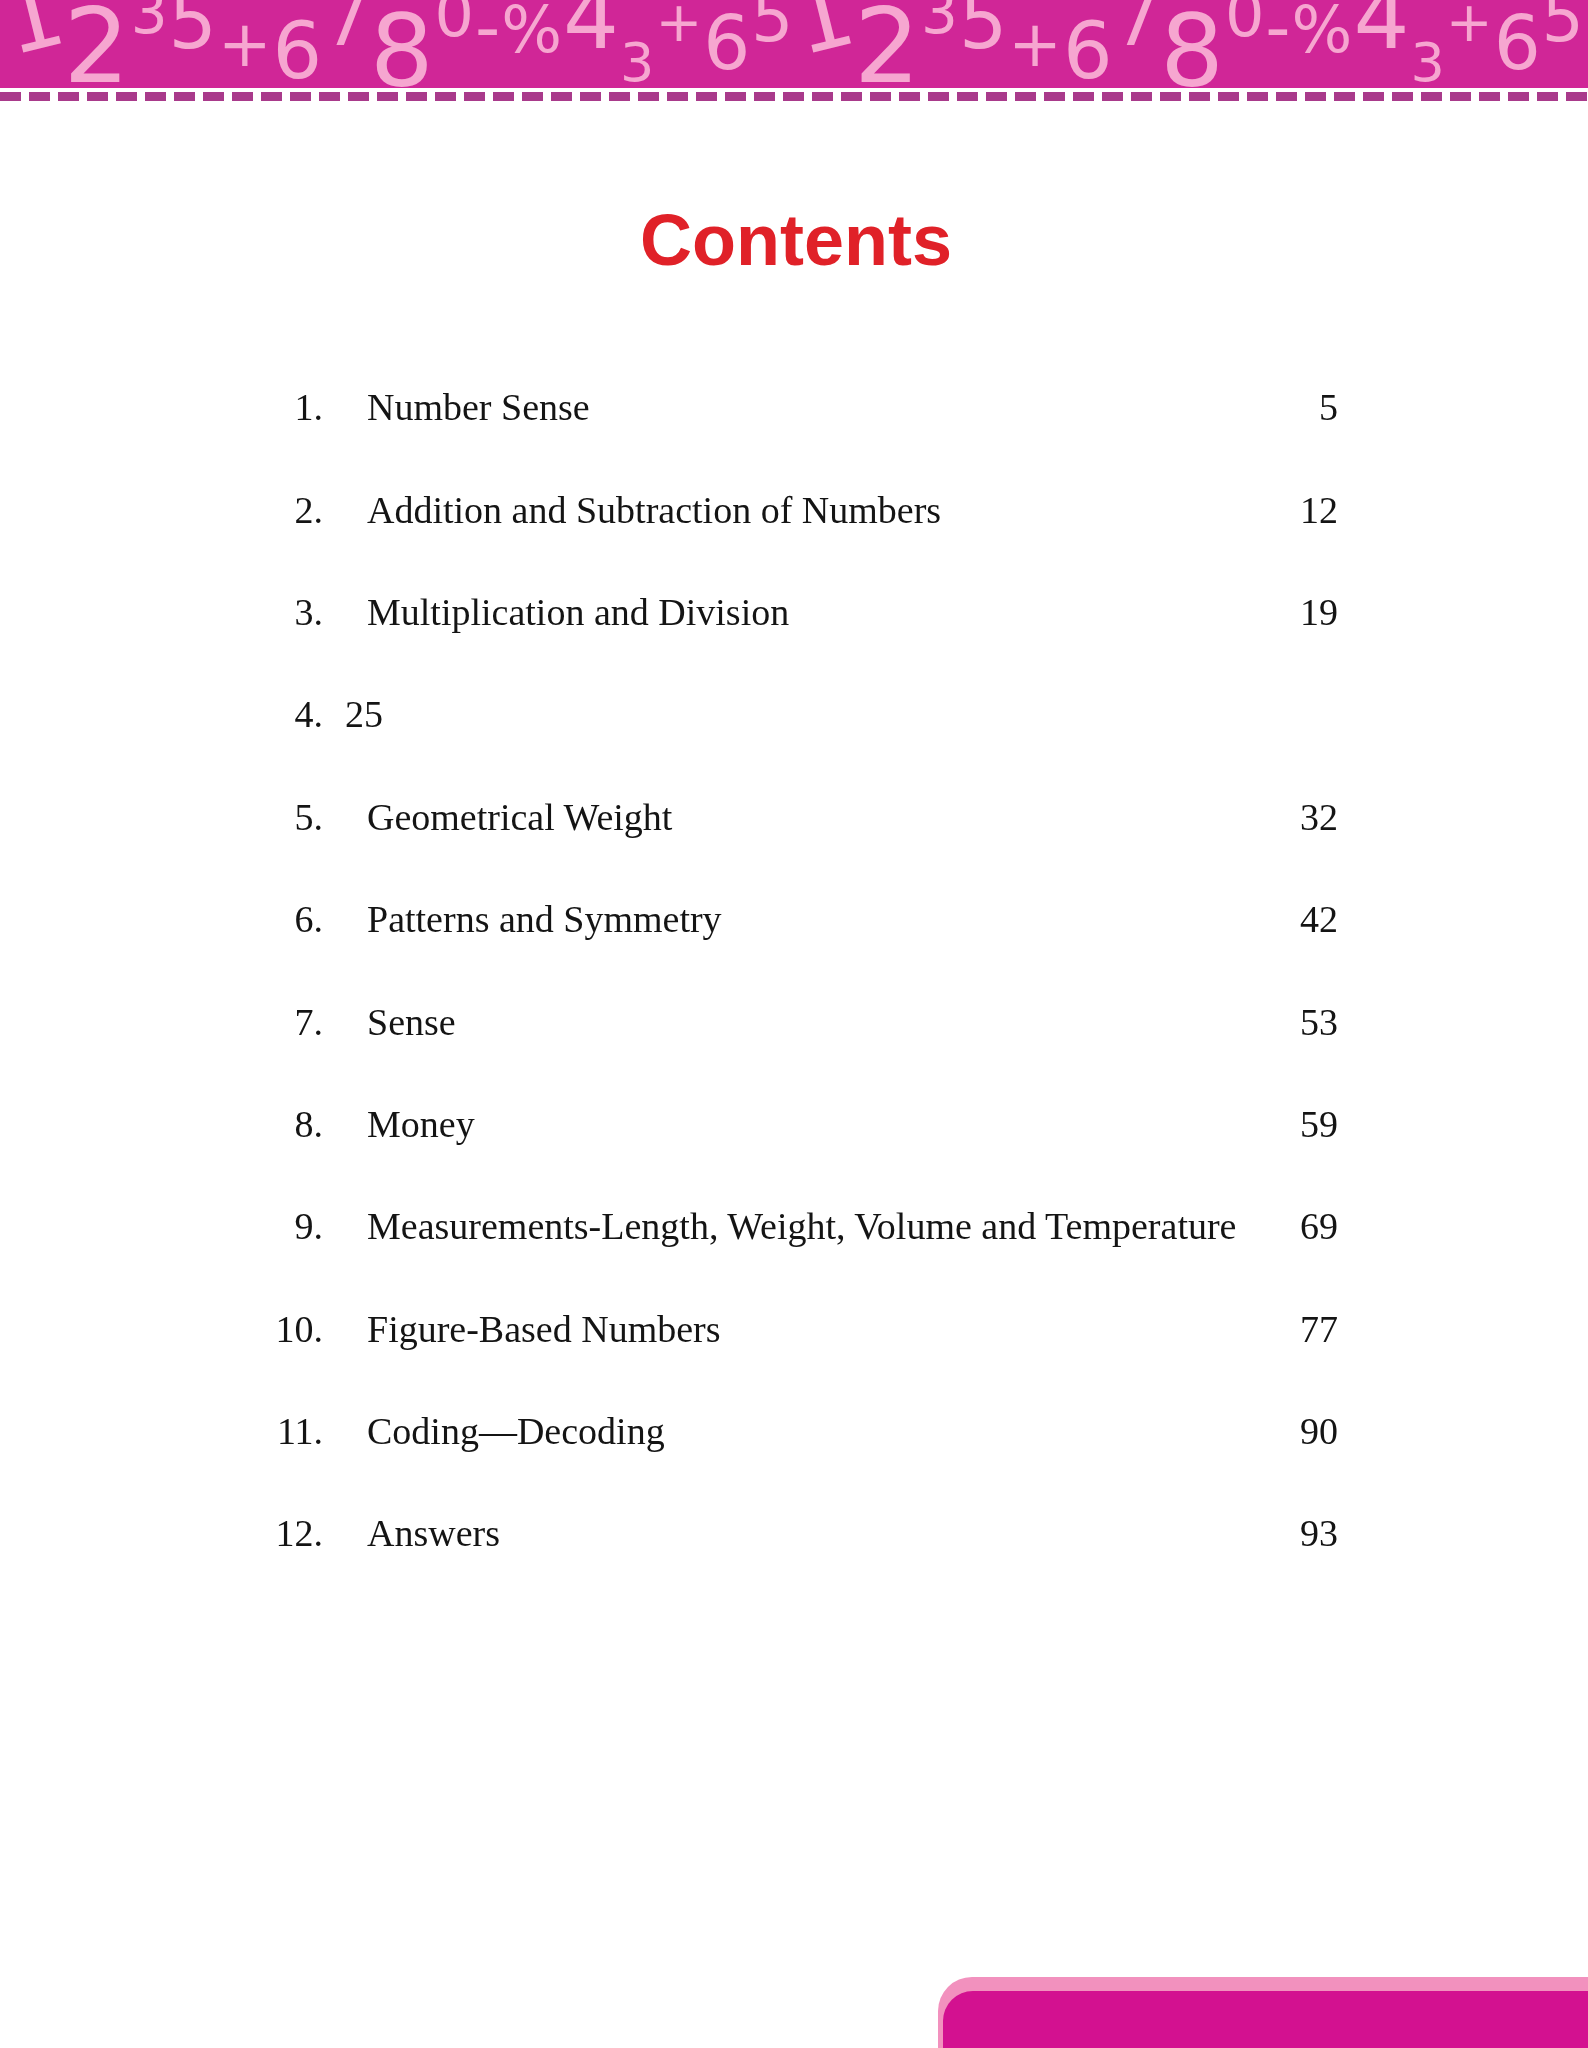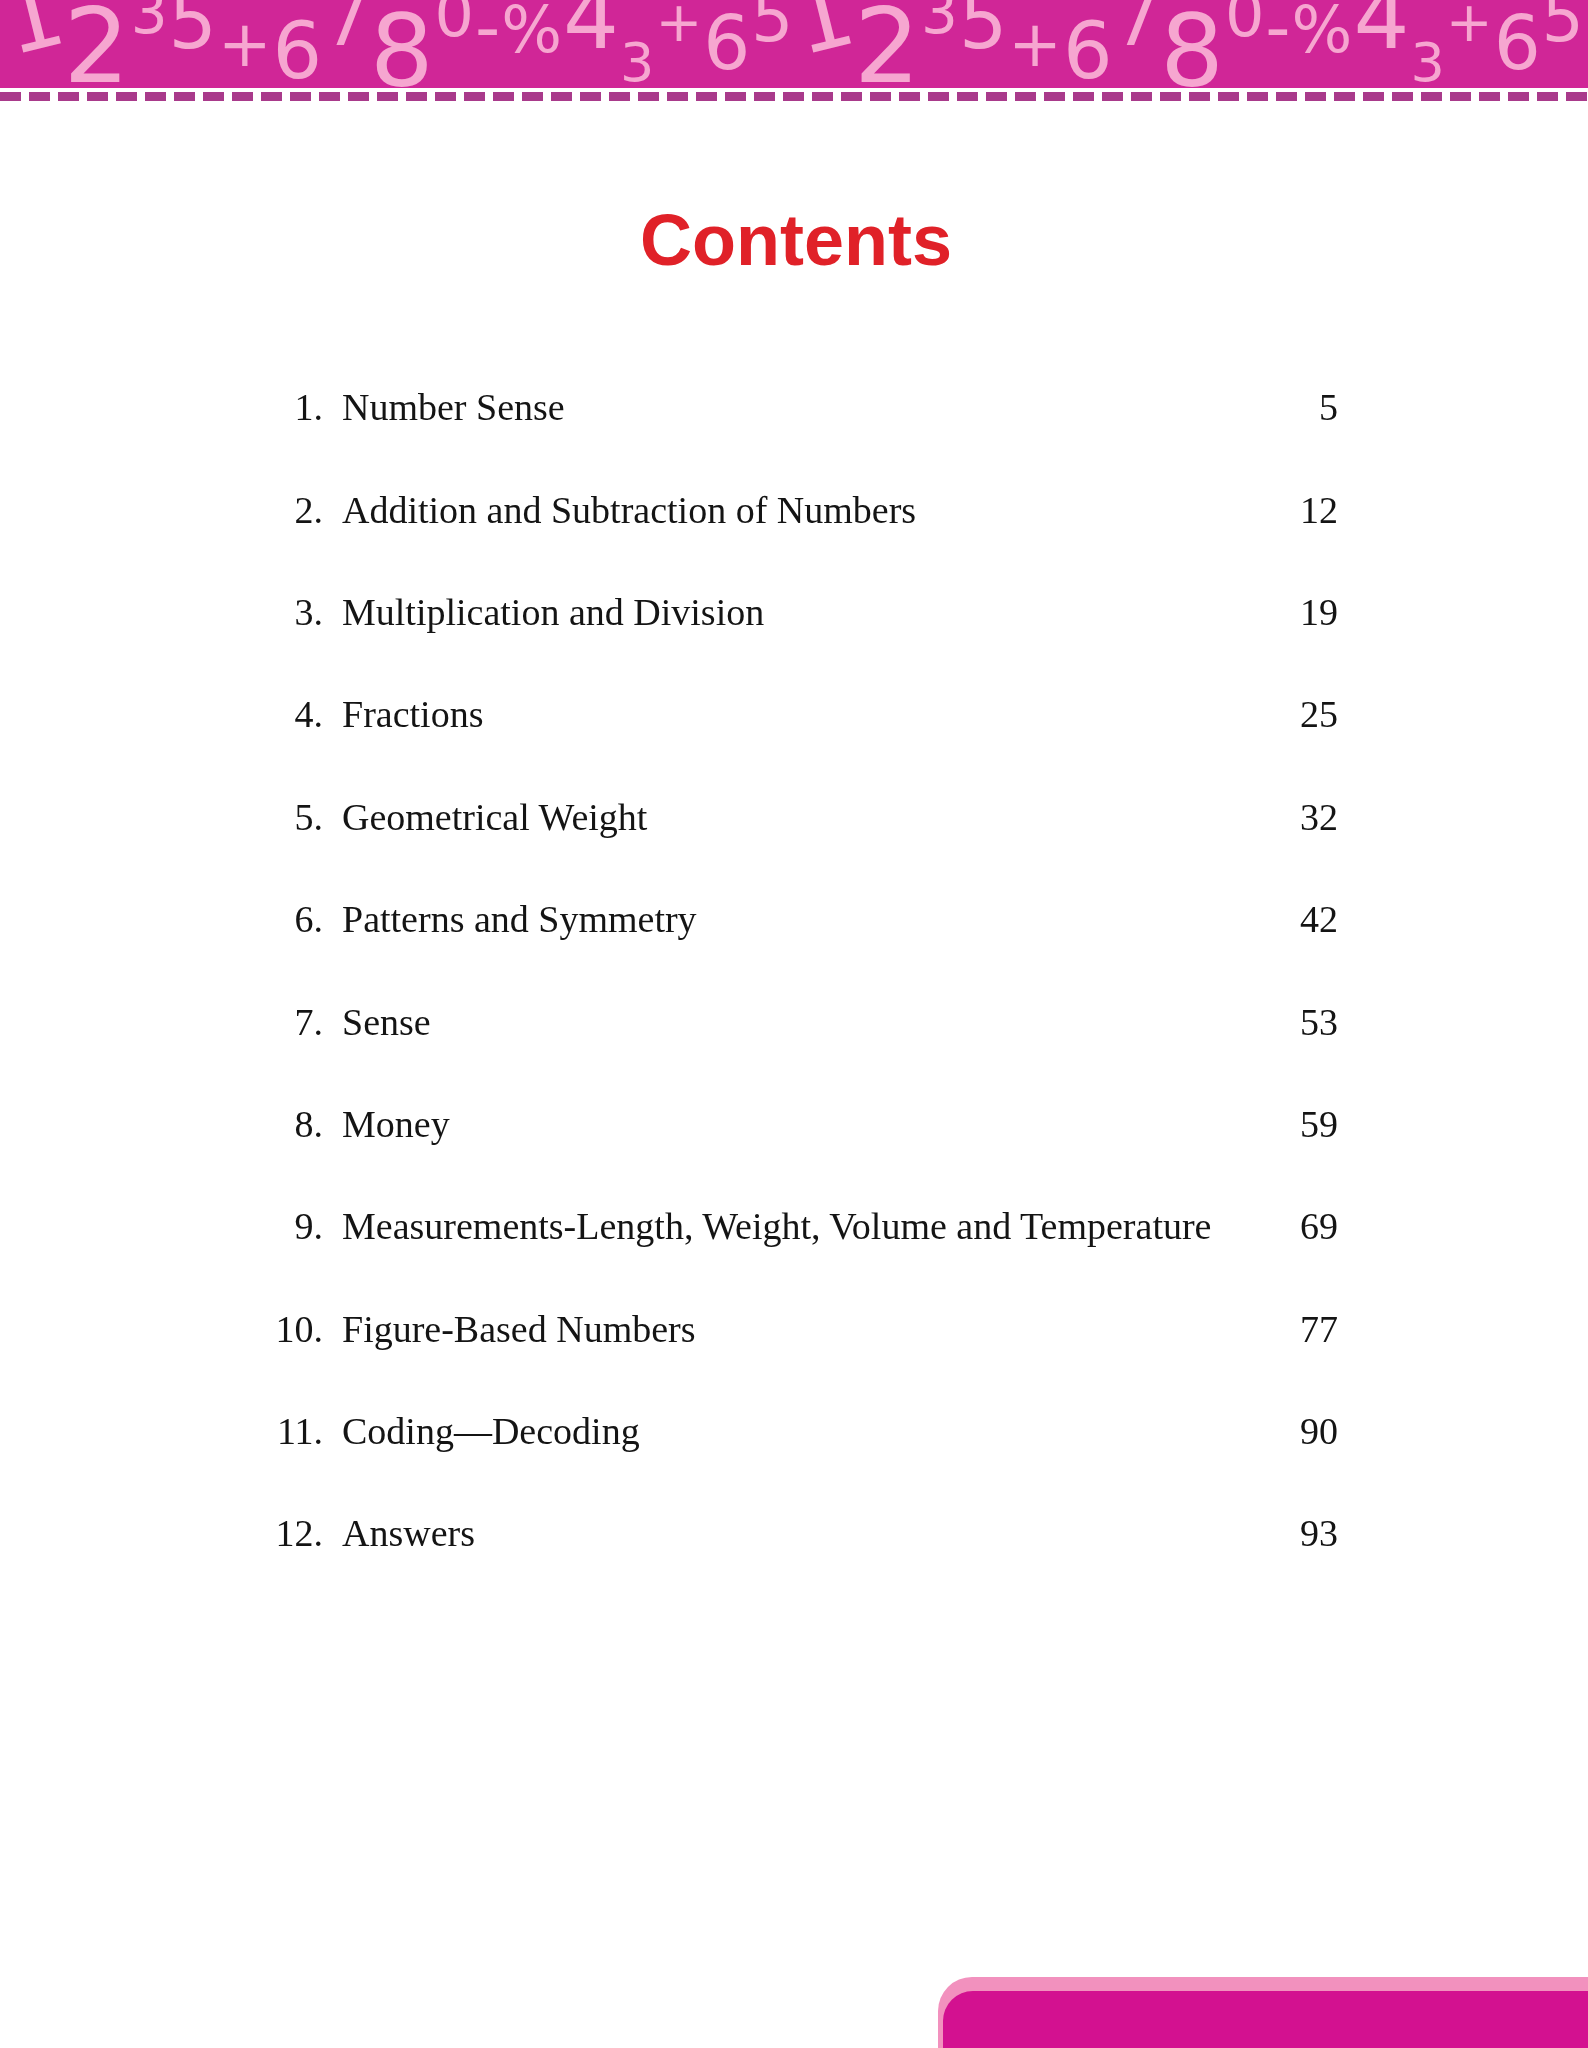--- a/index.html
+++ b/index.html
@@ -64,21 +64,21 @@
   .toc-row{
     height:102.4px;
     display:flex;align-items:center;
     padding-right:250px;box-sizing:border-box;
     font-size:38px;color:#141414;
   }
   .toc-num{
     width:323px;flex:0 0 323px;text-align:right;
   }
   .toc-label{
-    flex:1 1 auto;margin-left:19px;
+    flex:1 1 auto;margin-left:44px;
     white-space:nowrap;overflow:hidden;
   }
   .toc-page{
     flex:0 0 auto;min-width:60px;text-align:right;
   }
 
   
   .corner-tab{
     position:absolute;left:938px;top:1977px;width:700px;height:110px;
     background:#f291be;border-top-left-radius:34px;
@@ -146,21 +146,20 @@
   </div>
 
   <div class="toc-row">
     <span class="toc-num">3.</span>
     <span class="toc-label">Multiplication and Division</span>
     <span class="toc-page">19</span>
   </div>
 
   <div class="toc-row">
     <span class="toc-num">4.</span>
-    <span class="toc-label">Fractions</span>
     <span class="toc-page">25</span>
   </div>
 
   <div class="toc-row">
     <span class="toc-num">5.</span>
     <span class="toc-label">Geometrical Weight</span>
     <span class="toc-page">32</span>
   </div>
 
   <div class="toc-row">

